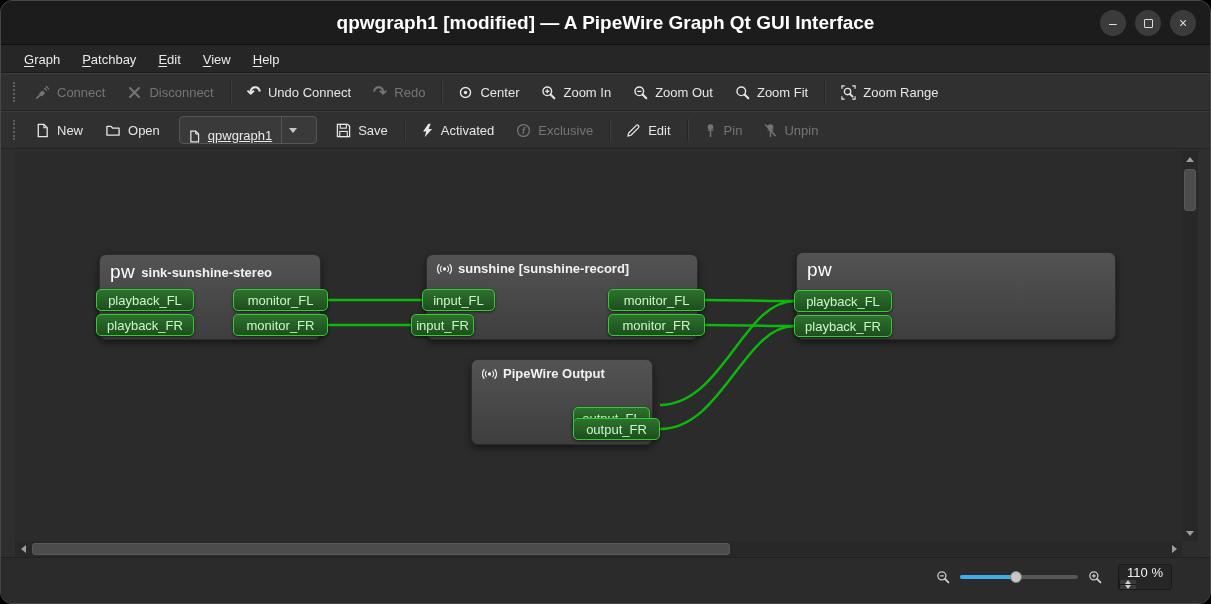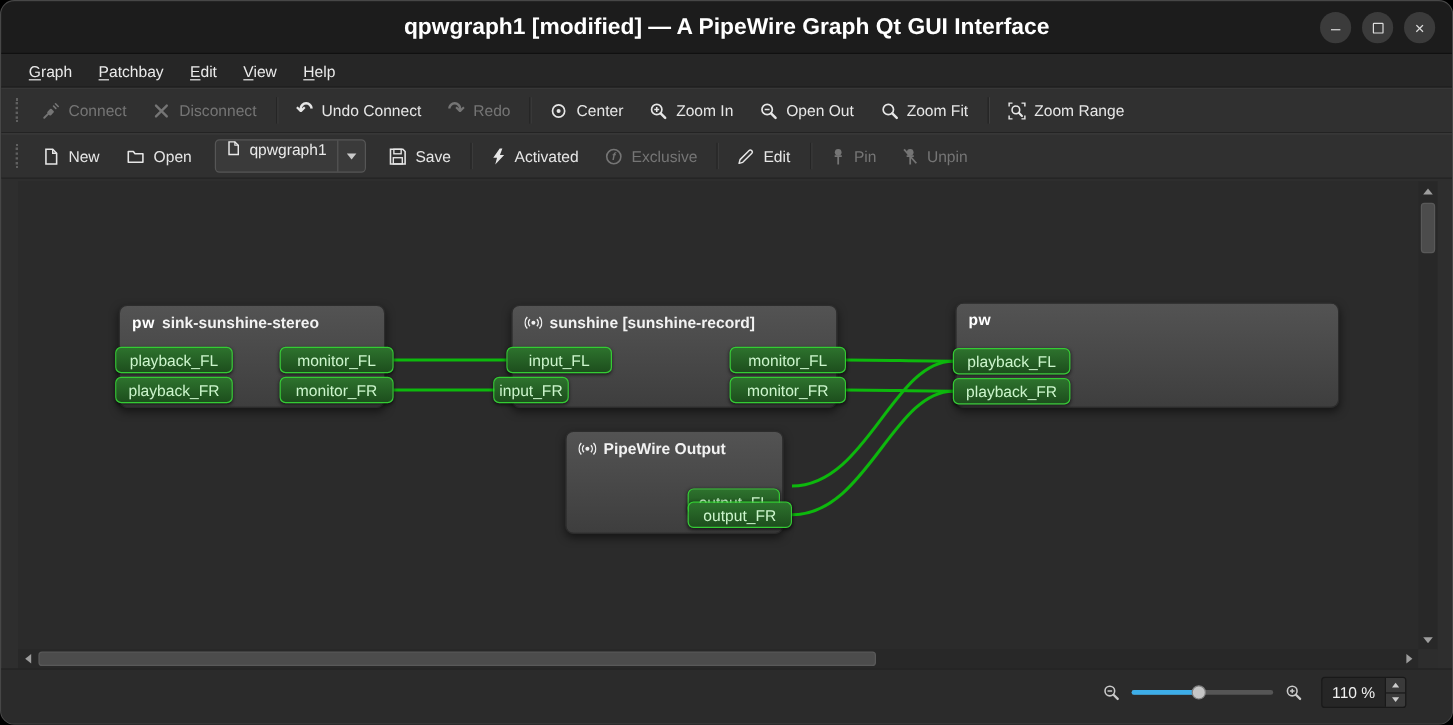--- a/index.html
+++ b/index.html
@@ -27,35 +27,35 @@
   
   .toolbar { height:38px; background:#303030; display:flex; align-items:center; padding:0 4px;
              box-shadow: inset 0 1px 0 #3b3b3b, inset 0 -1px 0 #232323; }
   .tb-handle { width:0; height:20px; border-left:2px dotted #606060; margin:0 9px 0 8px; }
   .tb-btn { display:flex; align-items:center; gap:7px; padding:0 11px; height:30px;
             background:none; border:none; color:#e6e6e6; font-size:13px; border-radius:3px; }
   .tb-btn.disabled { color:#757575; }
   .tb-sep { width:1px; height:22px; background:#252525; box-shadow:1px 0 0 #3e3e3e; margin:0 5px; }
   .glyph-icon { font-family:"DejaVu Sans", sans-serif; font-size:17px; font-weight:bold; line-height:1; }
   .icon-svg { display:block; }
-  .combo { display:flex; align-items:flex-start; height:28px; margin:0 8px; padding:0 7px 0 8px;
-           background:#3a3a3a; border:1px solid #565656; border-radius:4px; color:#e9e9e9; font-size:13px; gap:7px; }
+  .combo { display:flex; align-items:flex-end; height:28px; margin:0 8px; padding:0 19px 0 8px;
+           background:#3a3a3a; border:1px solid #565656; border-radius:4px; color:#e9e9e9; font-size:13px; gap:7px;text-decoration:underline; }
   .combo-arrow-box { display:flex; align-items:center; padding-left:7px; margin-left:2px; border-left:1px solid #565656; height:100%; }
   .combo-arrow { width:0; height:0; border-left:4px solid transparent; border-right:4px solid transparent; border-top:5px solid #c9c9c9; }
 
   
   .scroll-area { position:absolute; left:14px; top:150px; width:1183px; height:406px; }
   .canvas { position:absolute; left:0; top:0; width:1167px; height:390px; background:#2b2b2b; overflow:hidden; }
   .wires path { stroke:var(--wire,#0db80d); stroke-width:2.5; fill:none; }
 
   .node { position:absolute; background:linear-gradient(#535353,#3e3e3e); border:1px solid #2c2c2c;
           border-radius:7px; box-shadow:0 3px 7px rgba(0,0,0,.5); }
   .node-title { display:flex; align-items:center; gap:6px; padding:6px 10px 2px; color:#f2f2f2;
                 font-size:13px; font-weight:bold; white-space:nowrap; overflow:hidden; }
-  .pw-glyph { font-weight:bold; font-size:13px; color:#ffffff; letter-spacing:.5px; }
+  .pw-glyph { font-weight:normal; font-size:19px; color:#ffffff; letter-spacing:.5px; }
   .port { position:absolute; height:22px; display:flex; align-items:center; justify-content:center;
           font-size:13px; color:var(--port-text,#ccf5cc);
           background:linear-gradient(#2d722d,#1d4e1d);
           border:1.5px solid var(--port-border,#33cc33); border-radius:5px;
           box-shadow:0 1px 3px rgba(0,0,0,.6); padding:0 5px; white-space:nowrap; }
 
   
   .vscroll { position:absolute; right:0; top:0; width:16px; height:390px; background:#282828; }
   .hscroll { position:absolute; left:0; bottom:0; height:16px; width:1167px; background:#282828; }
   .sb-corner { position:absolute; right:0; bottom:0; width:16px; height:16px; background:#2d2d2d; }
@@ -70,21 +70,21 @@
   
   .statusbar { position:absolute; left:0; right:0; top:556px; bottom:0; background:#2b2b2b;
                box-shadow: inset 0 1px 0 #202020; display:flex; align-items:center; justify-content:flex-end;
                padding:0 38px 6px 12px; gap:10px; }
   .zoom-slider { position:relative; width:118px; height:16px; }
   .zoom-slider .track { position:absolute; left:0; right:0; top:6px; height:4px; background:#565656; border-radius:2px; }
   .zoom-slider .fill  { position:absolute; left:0; width:44%; top:6px; height:4px; background:var(--accent,#3daee9); border-radius:2px; }
   .zoom-slider .handle{ position:absolute; left:calc(44% - 2px); top:2px; width:12px; height:12px; border-radius:50%;
                         background:#c6c6c6; border:1px solid #808080; }
   .spinbox { display:flex; align-items:stretch; height:26px; background:#262626; border:1px solid #191919;
-             border-radius:3px; overflow:hidden; margin-left:6px; }
+             border-radius:3px; overflow:hidden; margin-left:6px;flex-direction:column; }
   .spin-value { display:flex; align-items:center; justify-content:flex-end; padding:0 8px; min-width:48px;
                 color:#f0f0f0; font-size:13px; }
   .spin-btns { display:flex; flex-direction:column; width:17px; border-left:1px solid #191919; }
   .spin-btn { flex:1; display:flex; align-items:center; justify-content:center; background:#3a3a3a; }
   .spin-btn + .spin-btn { border-top:1px solid #191919; }
   .spin-tri-up   { width:0;height:0;border-left:3.5px solid transparent;border-right:3.5px solid transparent;border-bottom:4.5px solid #cccccc; }
   .spin-tri-down { width:0;height:0;border-left:3.5px solid transparent;border-right:3.5px solid transparent;border-top:4.5px solid #cccccc; }
   .status-mag { color:#c9c9c9; }
 </style>
 </head>
@@ -175,21 +175,21 @@
       </svg>
       <span>Zoom In</span>
     </button>
 
     <button class="tb-btn">
       <svg class="icon-svg" width="15" height="15" viewBox="0 0 16 16">
         <circle cx="6.7" cy="6.7" r="4.6" fill="none" stroke="currentColor" stroke-width="1.5"></circle>
         <line x1="10.2" y1="10.2" x2="14.2" y2="14.2" stroke="currentColor" stroke-width="2.2" stroke-linecap="round"></line>
         <line x1="4.5" y1="6.7" x2="8.9" y2="6.7" stroke="currentColor" stroke-width="1.4"></line>
       </svg>
-      <span>Open Out</span>
+      <span>Zoom Out</span>
     </button>
 
     <button class="tb-btn">
       <svg class="icon-svg" width="15" height="15" viewBox="0 0 16 16">
         <circle cx="6.7" cy="6.7" r="4.6" fill="none" stroke="currentColor" stroke-width="1.5"></circle>
         <line x1="10.2" y1="10.2" x2="14.2" y2="14.2" stroke="currentColor" stroke-width="2.2" stroke-linecap="round"></line>
       </svg>
       <span>Zoom Fit</span>
     </button>
 
@@ -318,21 +318,21 @@
       <div class="node" style="left:411px; top:103px; width:272px; height:86px;">
         <div class="node-title">
           <svg class="icon-svg" width="15" height="14" viewBox="0 0 16 14" style="color:#eeeeee;">
             <circle cx="8" cy="7" r="1.8" fill="currentColor"></circle>
             <path d="M4.9 3.9 a4.5 4.5 0 0 0 0 6.2 M11.1 3.9 a4.5 4.5 0 0 1 0 6.2" fill="none" stroke="currentColor" stroke-width="1.3"></path>
             <path d="M2.6 1.9 a7.2 7.2 0 0 0 0 10.2 M13.4 1.9 a7.2 7.2 0 0 1 0 10.2" fill="none" stroke="currentColor" stroke-width="1.3"></path>
           </svg>
           <span>sunshine [sunshine-record]</span>
         </div>
       </div>
-      <div class="port" style="left:407px; top:138px; width:88px;">input_FL</div>
+      <div class="port" style="left:407px; top:138px; width:73px;">input_FL</div>
       <div class="port" style="left:396px; top:163px; width:63px;">input_FR</div>
       <div class="port" style="left:593px; top:138px; width:97px;">monitor_FL</div>
       <div class="port" style="left:593px; top:163px; width:97px;">monitor_FR</div>
 
       
       <div class="node" style="left:456px; top:208px; width:182px; height:86px;">
         <div class="node-title">
           <svg class="icon-svg" width="15" height="14" viewBox="0 0 16 14" style="color:#eeeeee;">
             <circle cx="8" cy="7" r="1.8" fill="currentColor"></circle>
             <path d="M4.9 3.9 a4.5 4.5 0 0 0 0 6.2 M11.1 3.9 a4.5 4.5 0 0 1 0 6.2" fill="none" stroke="currentColor" stroke-width="1.3"></path>

